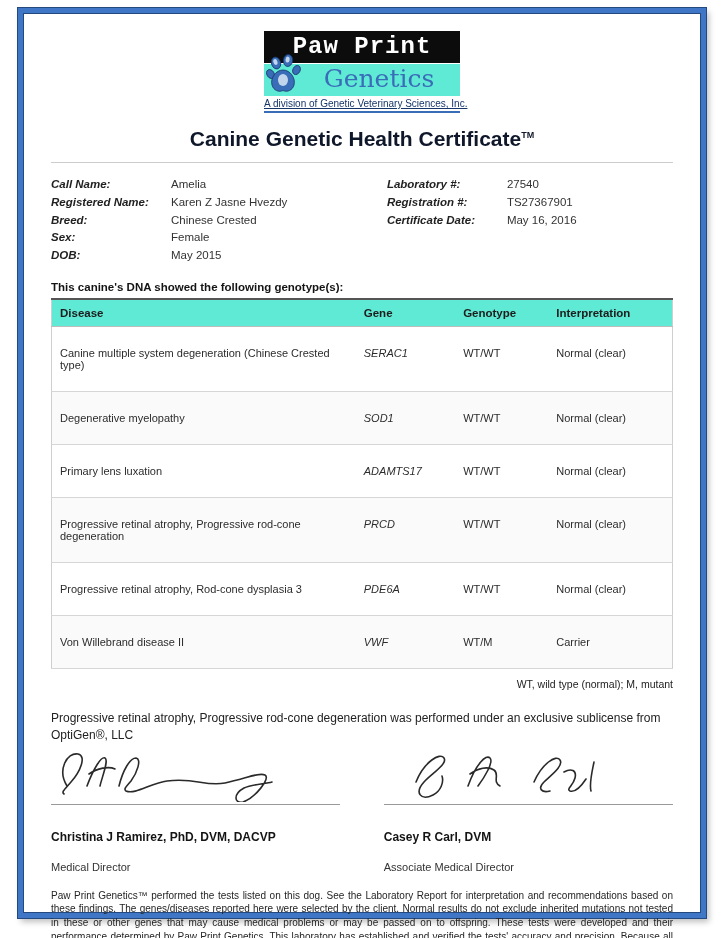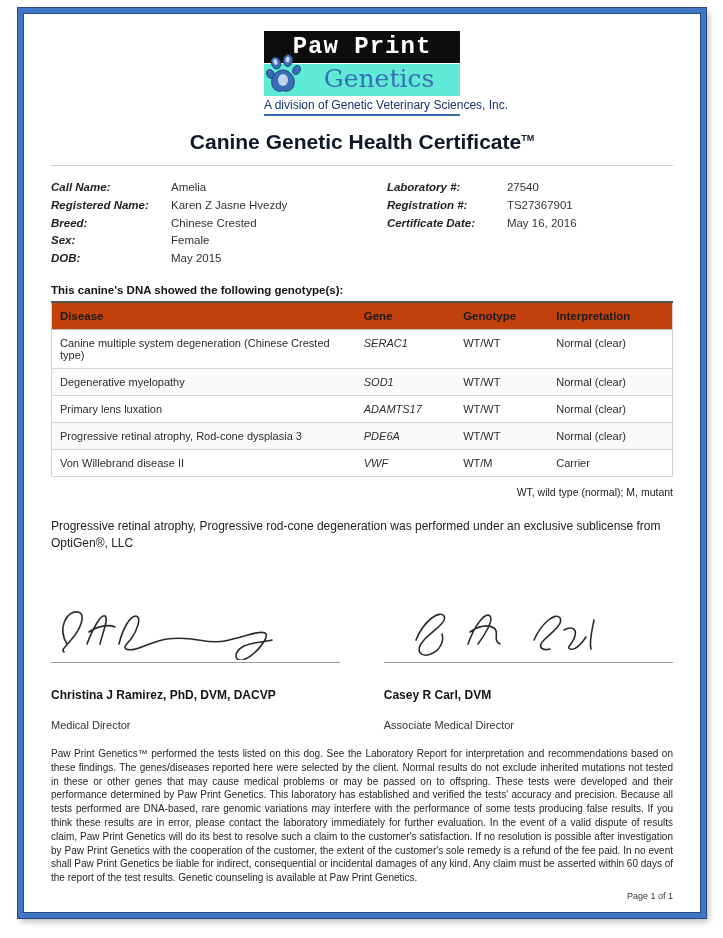--- a/index.html
+++ b/index.html
@@ -22,45 +22,45 @@
   }
   .logo-band {
     background: #5eead4; margin-top: 1px; position: relative;
     text-align: center; padding: 1px 0 2px 34px; height: 32px;
   }
   .logo-band .genetics {
     font-family: "DejaVu Serif", serif; color: #3a6db8; font-size: 25px; line-height: 28px;
   }
   .paw { position: absolute; left: 2px; top: -10px; }
   .logo-tagline {
-    font-size: 12px; color: #16356b; text-align: left; padding: 2px 0 2px 0;
-    border-bottom: 2px solid #3a6db8; white-space: nowrap; width: 196px;
+    font-size: 10px; color: #16356b; text-align: left; padding: 2px 0 2px 0;
+    border-bottom: 2px solid #3a6db8; white-space: nowrap; width: 196px; text-decoration: underline;
   }
 
   
   .title { text-align: center; font-size: 21px; font-weight: bold; margin-top: 14px; color: #0f172a; }
   .title sup { font-size: 9px; font-weight: bold; vertical-align: super; }
   .rule { border: none; border-top: 1px solid #cccccc; margin: 11px 0 13px 0; }
 
   
   .info { display: flex; font-size: 11.5px; line-height: 1.55; }
   .info-col-left { width: 54%; }
   .info-col-right { width: 46%; }
   .info-row { display: flex; }
   .info-label { font-weight: bold; width: 120px; flex: 0 0 120px; color: #222; font-style: italic; }
   .info-value { color: #333; }
 
   
   .section-heading { font-weight: bold; font-size: 11.5px; margin: 16px 0 5px 0; color: #141414; }
   table { width: 100%; border-collapse: collapse; font-size: 11px; border: 1px solid #cfcfcf; }
   thead th {
-    background: #c2410c; text-align: left; font-size: 11.5px; color: #1c1c1c;
+    background: #5eead4; text-align: left; font-size: 11.5px; color: #1c1c1c;
     padding: 7px 8px; border-top: 2px solid #555555; border-bottom: 1px solid #bdbdbd;
   }
-  tbody td { padding: 7px 8px; border-bottom: 1px solid #d6d6d6; vertical-align: top; color: #2c2c2c; }
+  tbody td { padding: 20px 8px; border-bottom: 1px solid #d6d6d6; vertical-align: top; color: #2c2c2c; }
   tbody tr:nth-child(even) { background: #fafafa; }
   td.gene { font-style: italic; }
   .col-disease { width: 49%; } .col-gene { width: 16%; } .col-genotype { width: 15%; } .col-interp { width: 20%; }
   .legend { text-align: right; font-size: 10.5px; margin-top: 9px; color: #222; }
 
   .sublicense { font-size: 12px; margin-top: 20px; color: #222; max-width: 640px; line-height: 1.4; }
 
   .spacer { flex: 1 1 auto; }
 
   
@@ -172,20 +172,26 @@
           <td>WT/WT</td>
           <td>Normal (clear)</td>
         </tr>
         <tr>
           <td>Primary lens luxation</td>
           <td class="gene">ADAMTS17</td>
           <td>WT/WT</td>
           <td>Normal (clear)</td>
         </tr>
         <tr>
+          <td>Progressive retinal atrophy, Progressive rod-cone degeneration</td>
+          <td class="gene">PRCD</td>
+          <td>WT/WT</td>
+          <td>Normal (clear)</td>
+        </tr>
+        <tr>
           <td>Progressive retinal atrophy, Rod-cone dysplasia 3</td>
           <td class="gene">PDE6A</td>
           <td>WT/WT</td>
           <td>Normal (clear)</td>
         </tr>
         <tr>
           <td>Von Willebrand disease II</td>
           <td class="gene">VWF</td>
           <td>WT/M</td>
           <td>Carrier</td>

